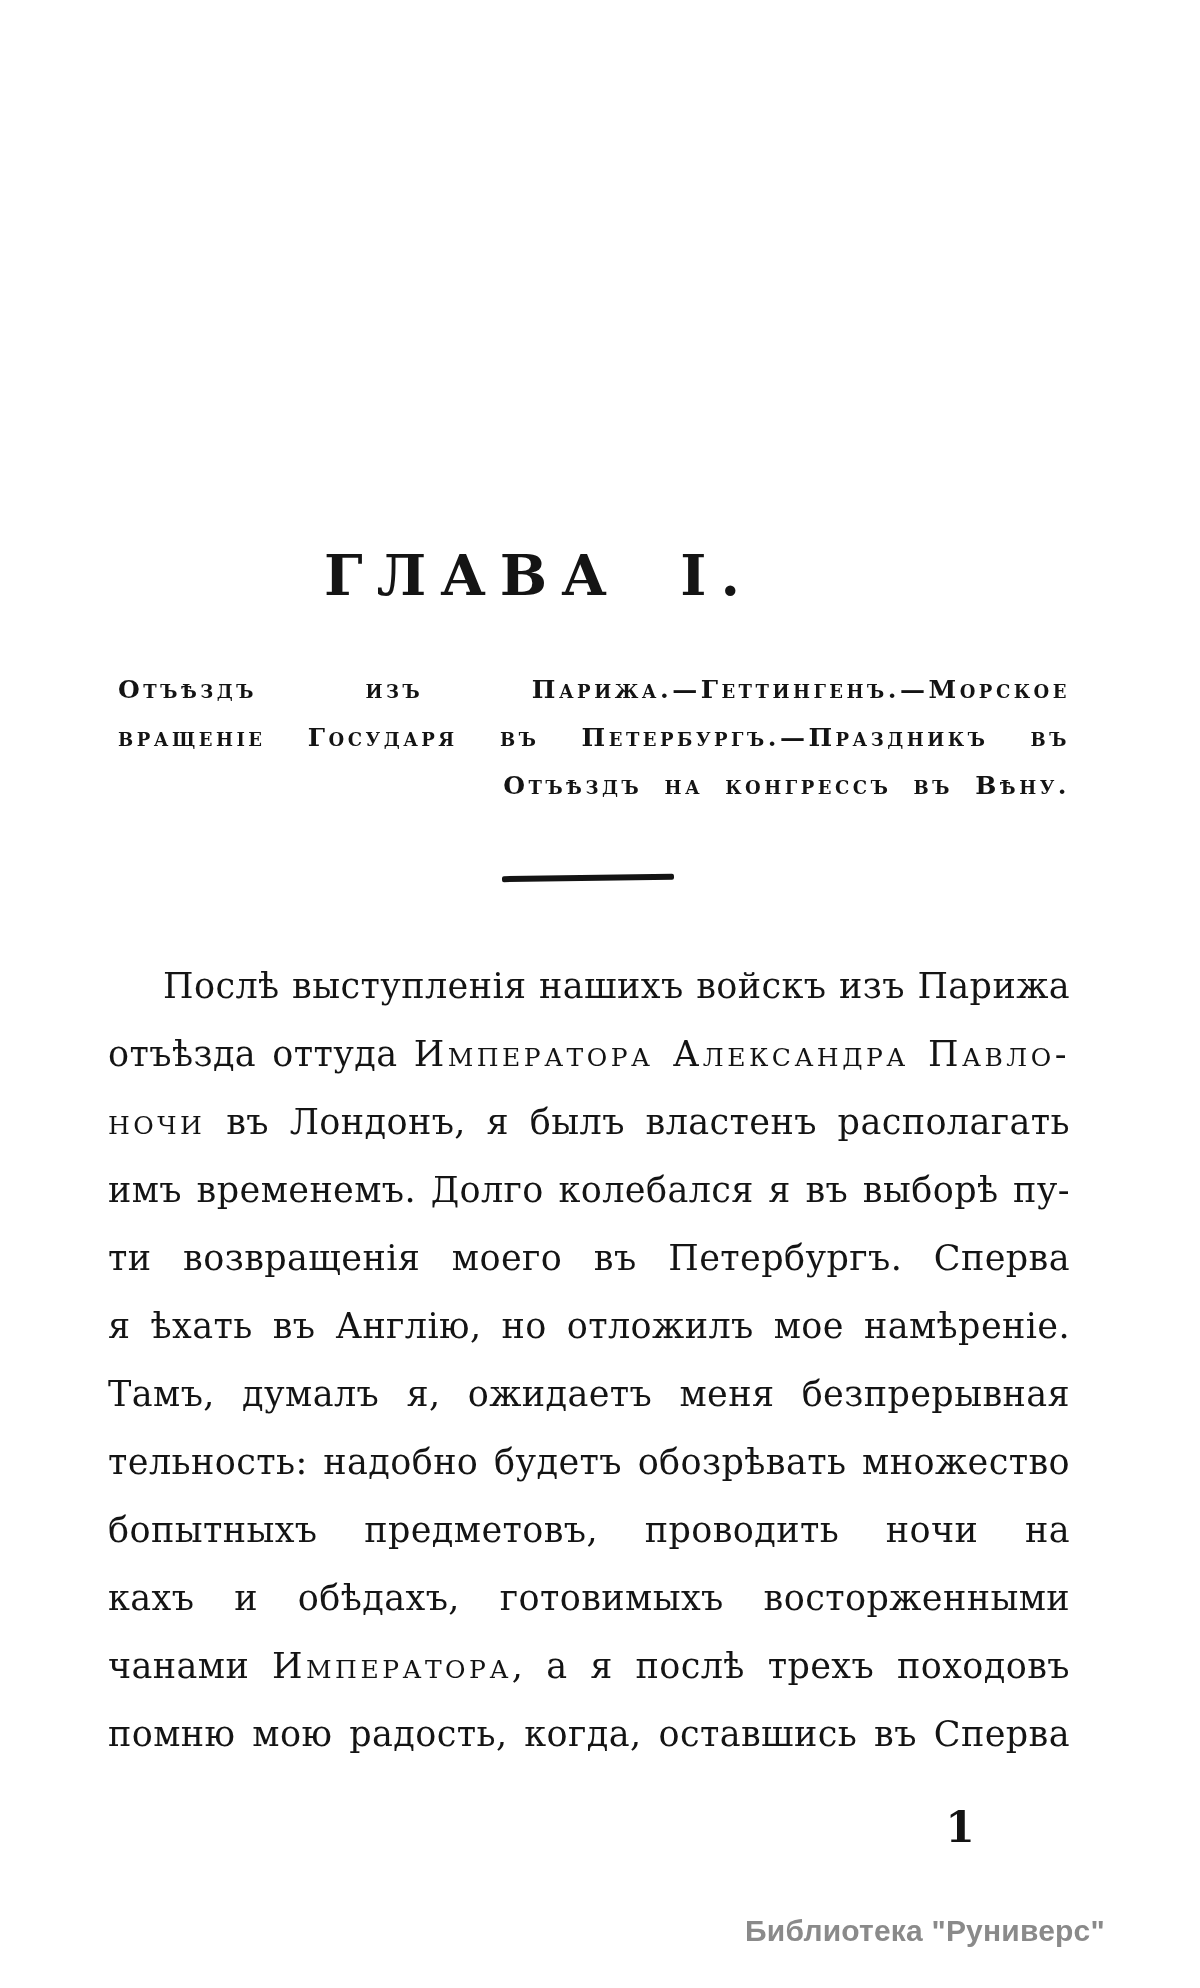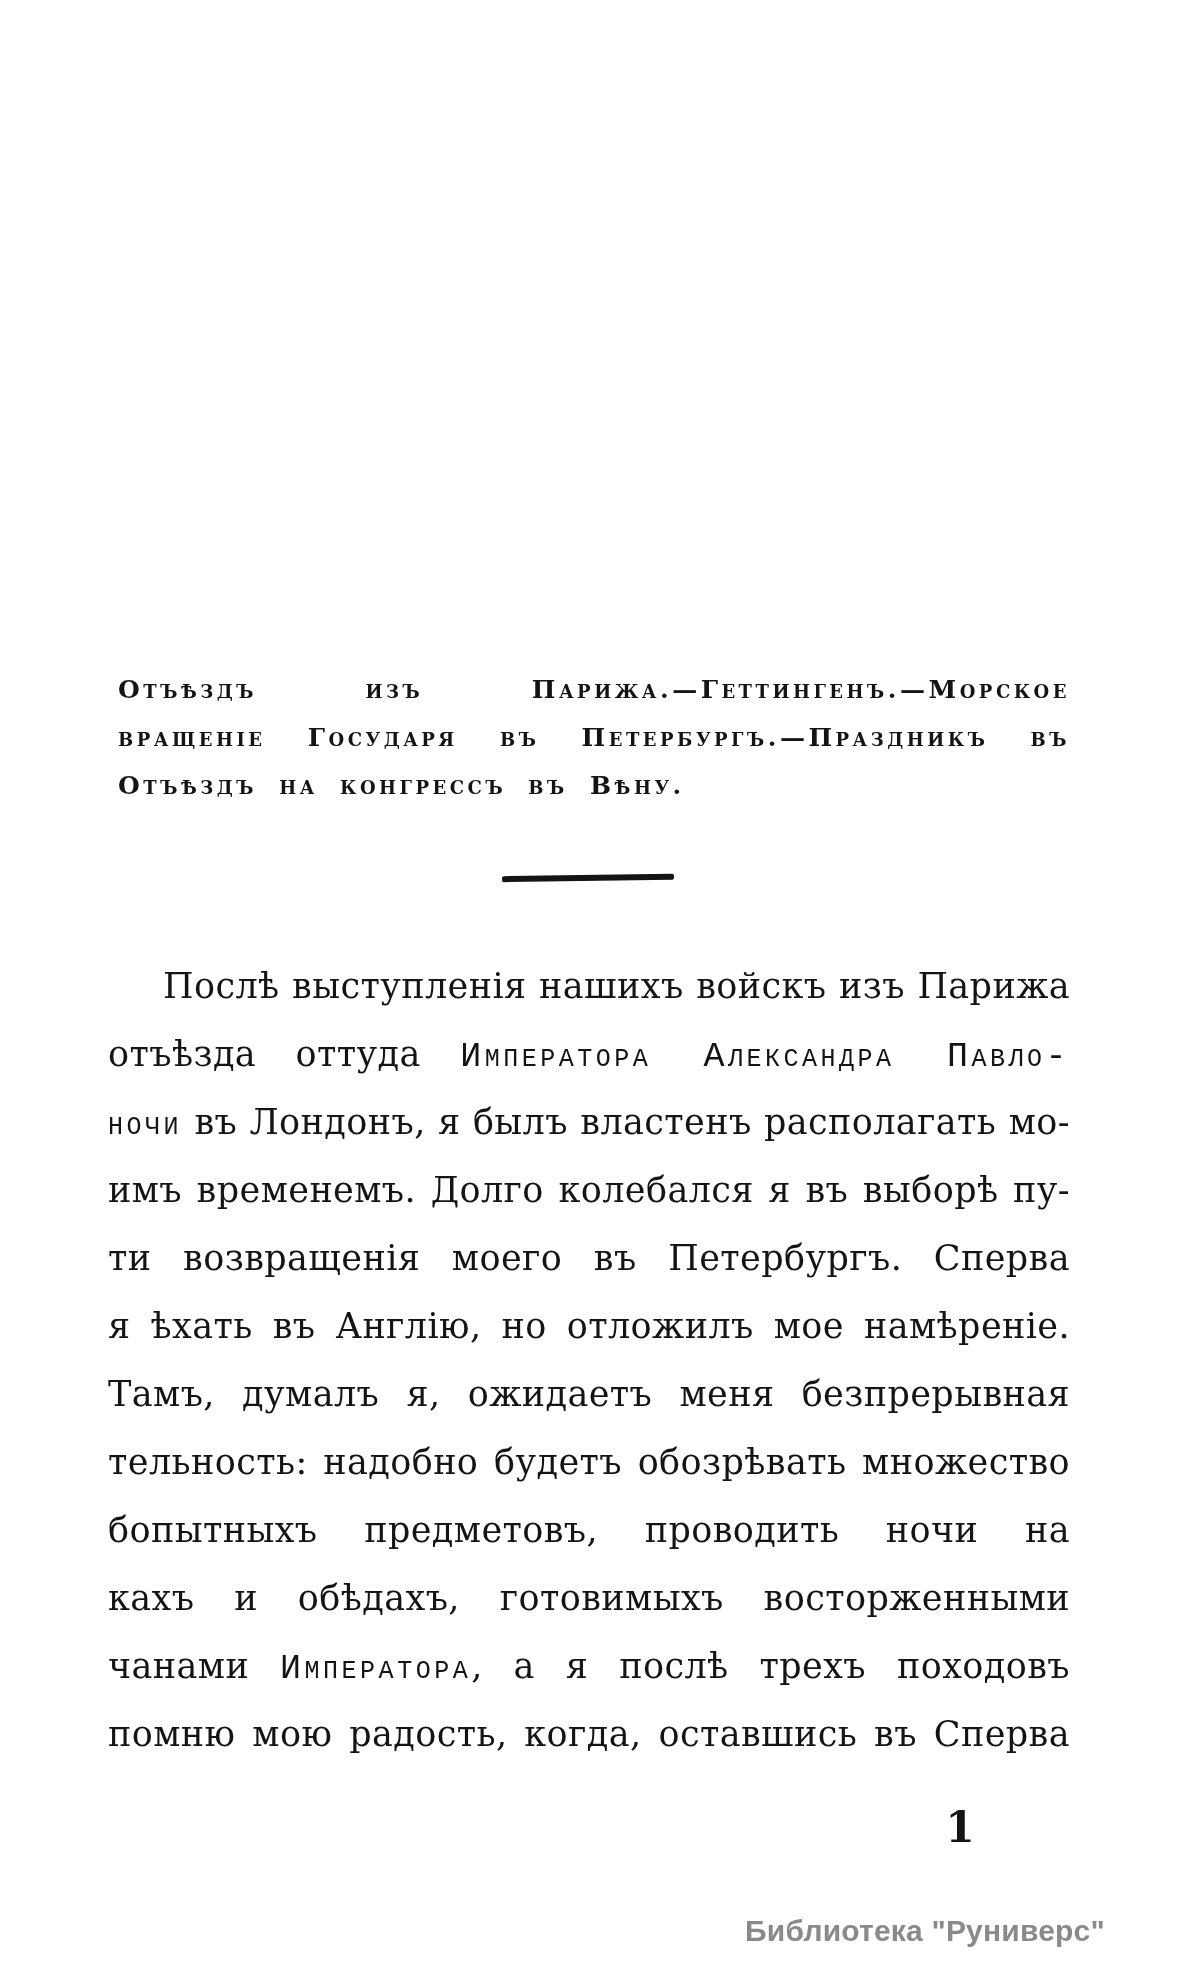--- a/index.html
+++ b/index.html
@@ -46,21 +46,21 @@
     word-spacing: 10px;
     line-height: 48px;
     height: 48px;
     overflow: hidden;
   }
   .subtitle .sline.justify {
     text-align: justify;
     text-align-last: justify;
   }
   .subtitle .sline.center {
-    text-align: left;
+    text-align: right;
   }
   
   .rule {
     position: absolute;
     top: 875px;
     left: 502px;
     width: 172px;
     height: 6px;
     background: #141414;
     transform: rotate(-0.8deg);
@@ -81,21 +81,20 @@
     text-align-last: justify;
     overflow: hidden;
     letter-spacing: 0.4px;
   }
   .bline.indent {
     padding-left: 55px;
   }
   .sc {
     font-variant: small-caps;
     letter-spacing: 3.5px;
-    font-family: Liberation Mono, monospace;
   }
   
   .page-number {
     position: absolute;
     top: 1806px;
     left: 930px;
     width: 60px;
     text-align: center;
     font-size: 42px;
     font-weight: bold;
@@ -111,20 +110,21 @@
     font-size: 30px;
     color: #8a8a8a;
     letter-spacing: 0.2px;
   }
 </style>
 </head>
 <body>
 
 <div id="page">
 
+  <div class="chapter-title">ГЛАВА I.</div>
 
   <div class="subtitle">
     <div class="sline justify">Отъѣздъ изъ Парижа.—Геттингенъ.—Морское путешествіе.—Воз-</div>
     <div class="sline justify">вращеніе Государя въ Петербургъ.—Праздникъ въ Павловскѣ.—</div>
     <div class="sline center">Отъѣздъ на конгрессъ въ Вѣну.</div>
   </div>
 
   <div class="rule"></div>
 
   <div class="body-block">

